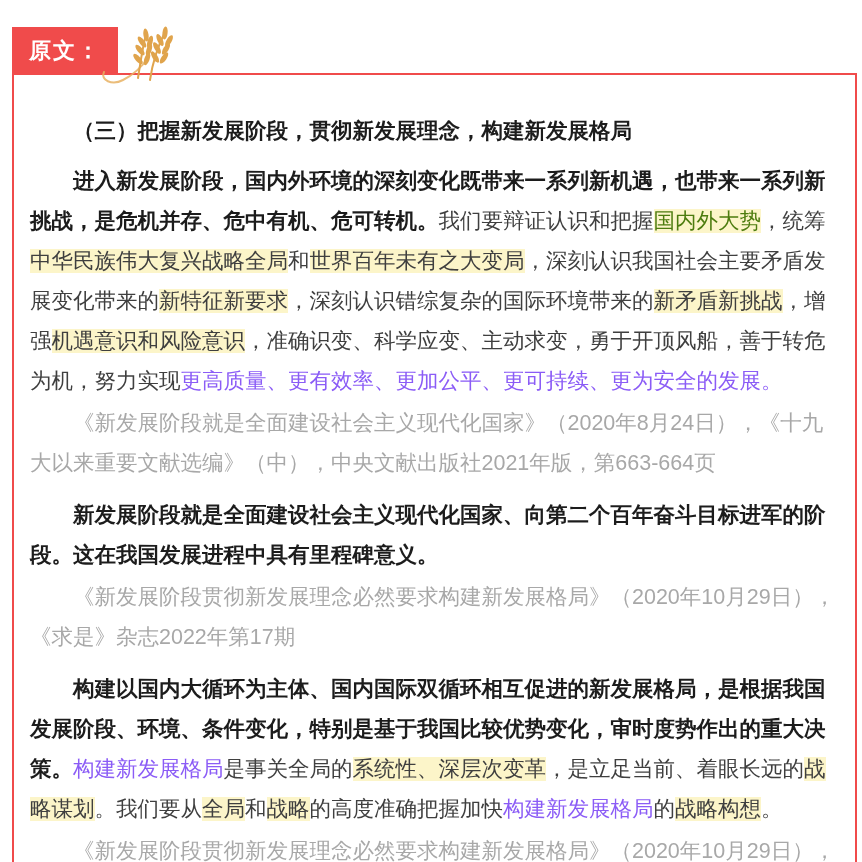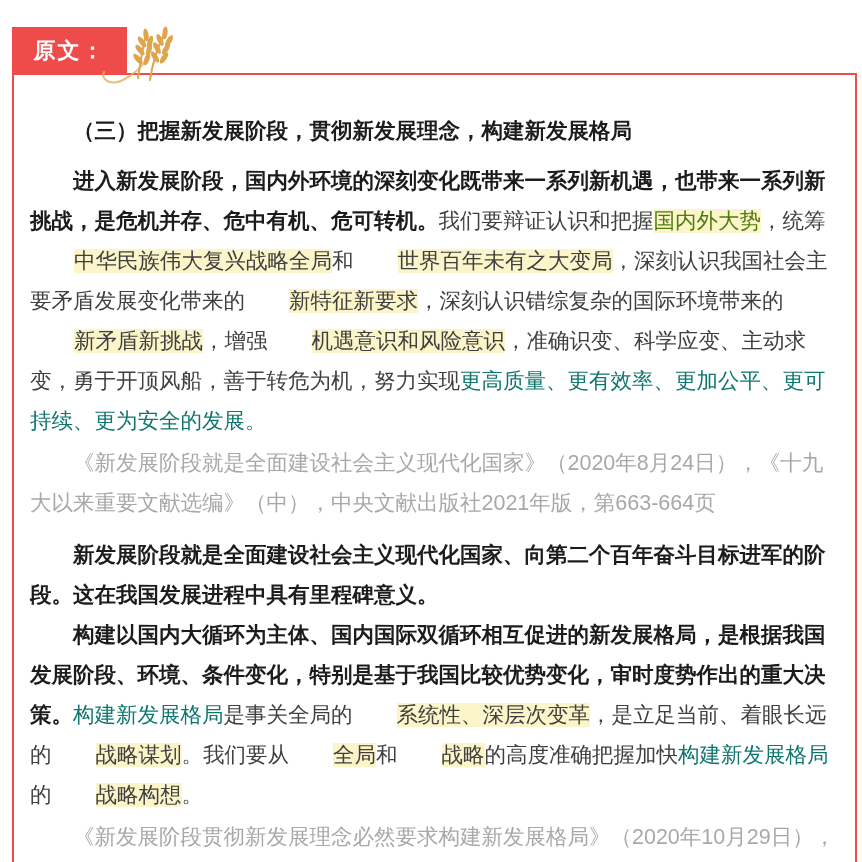--- a/index.html
+++ b/index.html
@@ -1,42 +1,42 @@
 <!DOCTYPE html>
 <html><head>
 <meta charset="utf-8">
 <style>
   * { margin:0; padding:0; box-sizing:border-box; }
   html,body { width:862px; height:862px; background:#ffffff; overflow:hidden; }
   body { font-family:"Liberation Sans","DejaVu Sans",sans-serif; position:relative; }
 
   .tag {
-    position:absolute; left:12px; top:27px; width:115px; height:47px;
+    position:absolute; left:12px; top:27px; width:106px; height:47px;
     background:#f04b4b; color:#ffffff; font-size:22px; font-weight:700;
     text-align:center; line-height:47px; letter-spacing:2px; z-index:2;
   }
   .wheat { position:absolute; left:100px; top:22px; z-index:3; }
 
   .frame {
     position:absolute; left:12px; top:73px; width:845px; height:789px;
     border:2px solid #f04b4b; border-bottom:none; background:#ffffff;
     padding:36px 16px 0 16px;
   }
 
   .heading {
     font-size:21.5px; line-height:40px; font-weight:700; color:#1c1c1c;
     text-indent:2em; margin-bottom:10px;
   }
   .para { font-size:21.5px; line-height:40px; color:#3f3f3f; text-indent:2em; }
   .cite { font-size:21.5px; line-height:40px; color:#a8a8a8; text-indent:2em; margin:2px 0 12px 0; }
 
   .n   { }
   .b   { font-weight:700; color:#1c1c1c;font-family:Liberation Serif, serif; }
-  .r   { color:#0f766e; }
-  .hl  { background:#fcf5c9;margin-left:44px; }
+  .r   { color:#8b5cf6; }
+  .hl  { background:#fcf5c9; }
   .hlr { background:#fcf5c9; color:#4d7c0f; }
 </style>
 </head>
 <body>
 
 <div class="page">
 
   <div class="tag">原文：</div>
 
   <div class="wheat">
@@ -67,18 +67,19 @@
     </svg>
   </div>
 
   <div class="frame">
     <h1 class="heading">（三）把握新发展阶段，贯彻新发展理念，构建新发展格局</h1>
 
     <div>
         <p class="para"><span class="b">进入新发展阶段，国内外环境的深刻变化既带来一系列新机遇，也带来一系列新挑战，是危机并存、危中有机、危可转机。</span><span class="n">我们要辩证认识和把握</span><span class="hlr">国内外大势</span><span class="n">，统筹</span><span class="hl">中华民族伟大复兴战略全局</span><span class="n">和</span><span class="hl">世界百年未有之大变局</span><span class="n">，深刻认识我国社会主要矛盾发展变化带来的</span><span class="hl">新特征新要求</span><span class="n">，深刻认识错综复杂的国际环境带来的</span><span class="hl">新矛盾新挑战</span><span class="n">，增强</span><span class="hl">机遇意识和风险意识</span><span class="n">，准确识变、科学应变、主动求变，勇于开顶风船，善于转危为机，努力实现</span><span class="r">更高质量、更有效率、更加公平、更可持续、更为安全的发展。</span></p>
         <p class="cite"><span class="n">《新发展阶段就是全面建设社会主义现代化国家》（2020年8月24日），《十九大以来重要文献选编》（中），中央文献出版社2021年版，第663-664页</span></p>
         <p class="para"><span class="b">新发展阶段就是全面建设社会主义现代化国家、向第二个百年奋斗目标进军的阶段。这在我国发展进程中具有里程碑意义。</span></p>
+        <p class="cite"><span class="n">《新发展阶段贯彻新发展理念必然要求构建新发展格局》（2020年10月29日），《求是》杂志2022年第17期</span></p>
         <p class="para"><span class="b">构建以国内大循环为主体、国内国际双循环相互促进的新发展格局，是根据我国发展阶段、环境、条件变化，特别是基于我国比较优势变化，审时度势作出的重大决策。</span><span class="r">构建新发展格局</span><span class="n">是事关全局的</span><span class="hl">系统性、深层次变革</span><span class="n">，是立足当前、着眼长远的</span><span class="hl">战略谋划</span><span class="n">。我们要从</span><span class="hl">全局</span><span class="n">和</span><span class="hl">战略</span><span class="n">的高度准确把握加快</span><span class="r">构建新发展格局</span><span class="n">的</span><span class="hl">战略构想</span><span class="n">。</span></p>
         <p class="cite"><span class="n">《新发展阶段贯彻新发展理念必然要求构建新发展格局》（2020年10月29日），</span></p>
       </div>
   </div>
 
 </div>
 
 </body></html>

